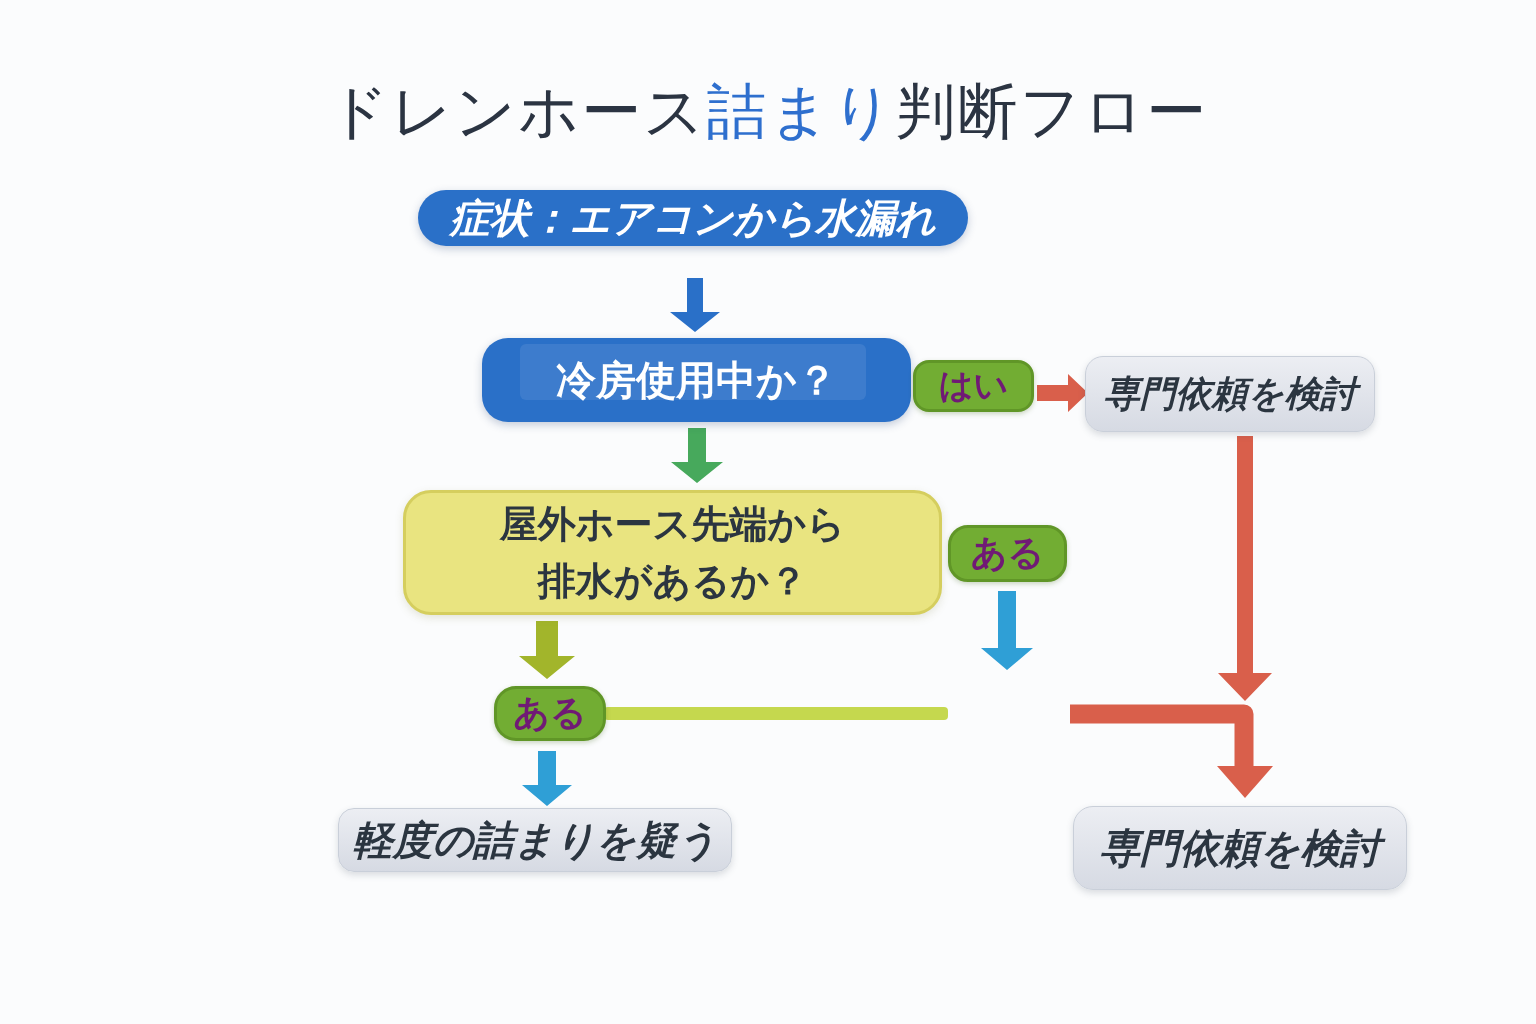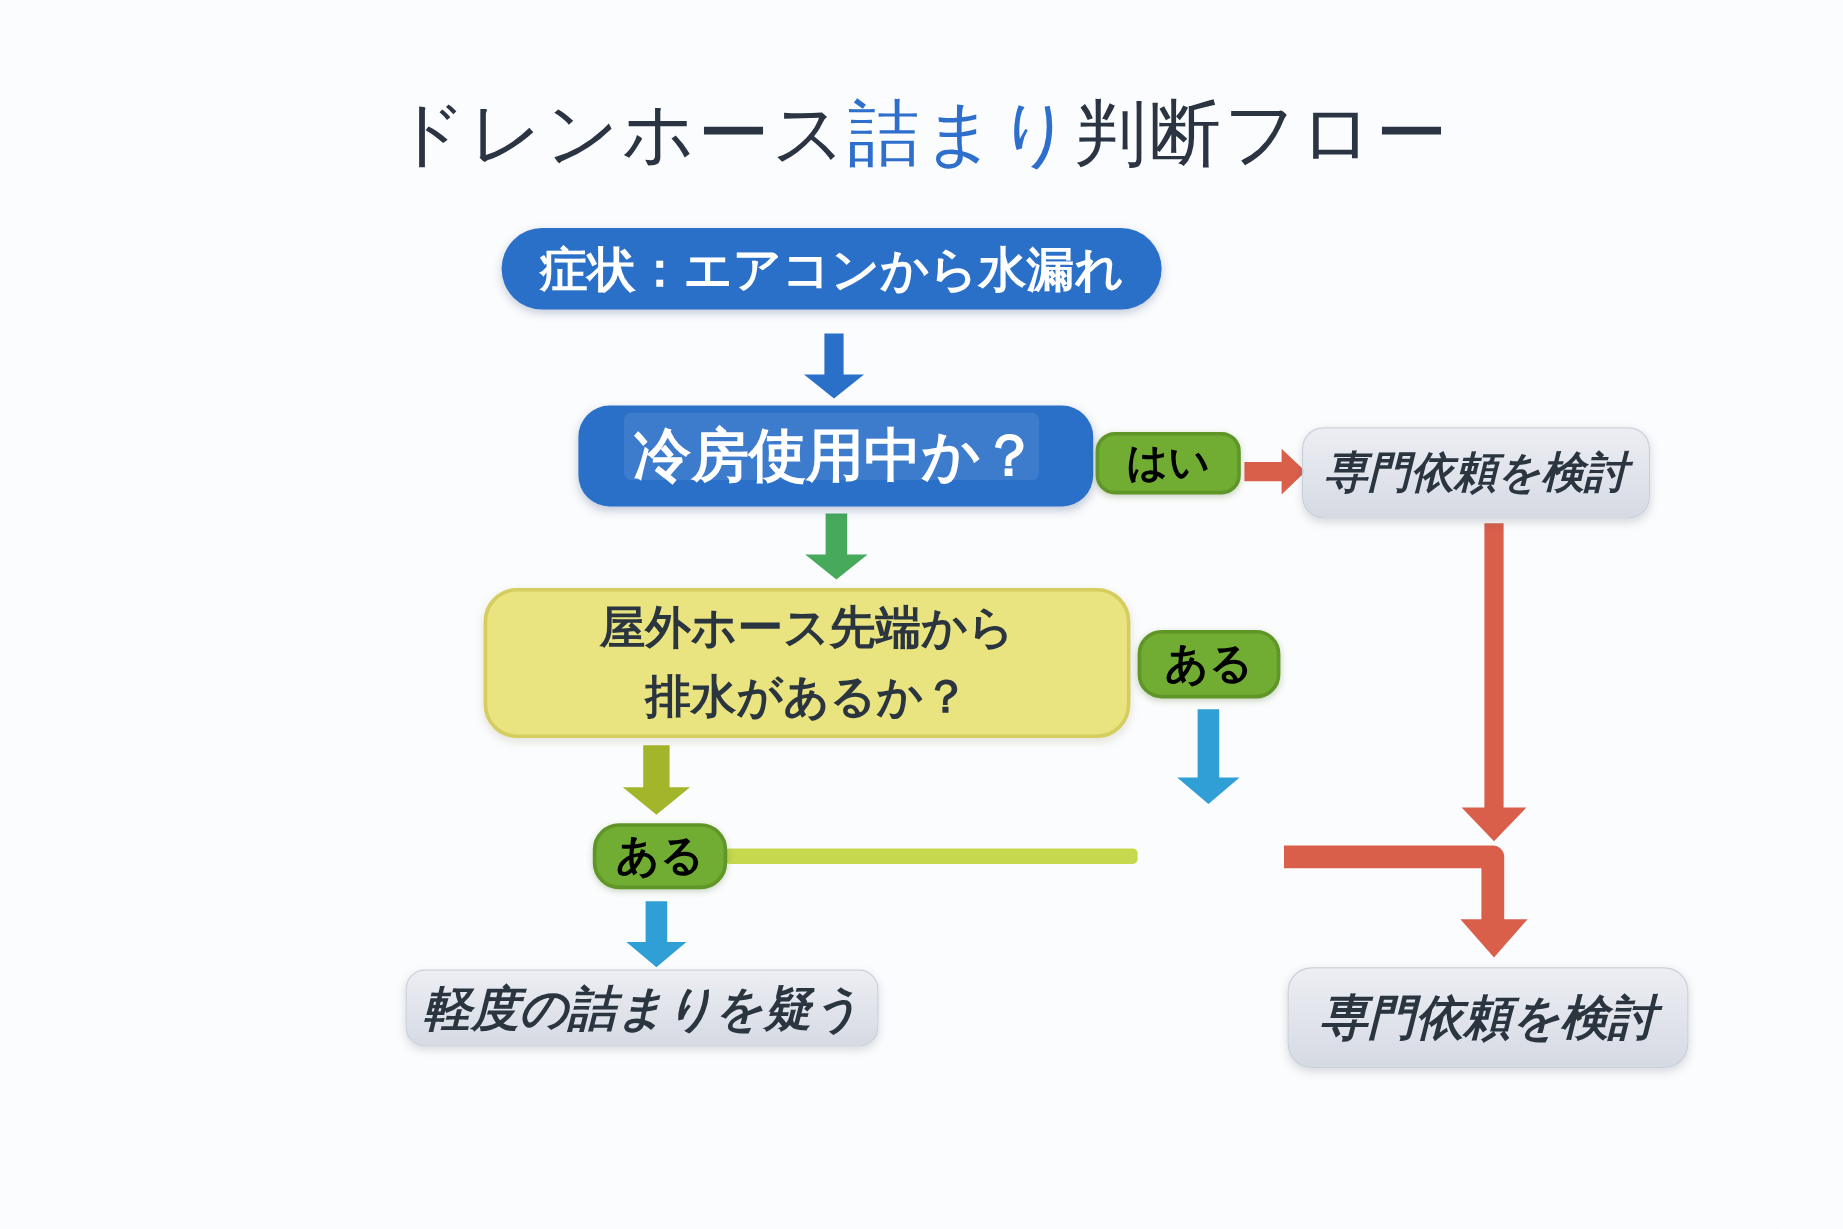--- a/index.html
+++ b/index.html
@@ -56,37 +56,37 @@
     background:linear-gradient(#eceef3,#d6dae3);
     border:1px solid #c9cfd9;
     color:#2b3540;
     box-shadow:0 3px 7px rgba(60,70,90,0.18);
     font-style:italic;
   }
   .badge{
     position:absolute;
     display:flex;align-items:center;justify-content:center;
     font-weight:800;
-    color:#000000;
+    color:#701a75;
     box-sizing:border-box;
     font-size:36px;
   }
   .badge-green{
     background:#72ad33;
     border:3px solid #609627;
     box-shadow:0 2px 5px rgba(60,100,20,0.25);
   }
   .badge-orange{
     background:#f09a2c;
     border:3px solid #df8a18;
     box-shadow:0 2px 5px rgba(150,90,10,0.25);
   }
   
-  .n-symptom{left:418px;top:190px;width:550px;height:68px;border-radius:39px;font-size:40px;}
-  .n-q1{left:482px;top:338px;width:429px;height:84px;border-radius:26px;font-size:48px;}
+  .n-symptom{left:418px;top:190px;width:550px;height:56px;border-radius:39px;font-size:40px;font-style:italic;}
+  .n-q1{left:482px;top:338px;width:429px;height:84px;border-radius:26px;font-size:40px;}
   .n-q2{left:403px;top:490px;width:539px;height:125px;border-radius:28px;font-size:38px;}
   .n-pro-top{left:1085px;top:356px;width:290px;height:76px;border-radius:18px;font-size:36px;}
   .n-mild{left:338px;top:808px;width:394px;height:64px;border-radius:16px;font-size:40px;}
   .n-pro-bottom{left:1073px;top:806px;width:334px;height:84px;border-radius:20px;font-size:40px;}
   .b-yes{left:913px;top:360px;width:121px;height:52px;border-radius:16px;font-size:34px;}
   .b-aru-right{left:948px;top:525px;width:119px;height:57px;border-radius:20px;}
   .b-aru-left{left:494px;top:686px;width:112px;height:55px;border-radius:22px;}
   .b-nai{left:945px;top:685px;width:123px;height:55px;border-radius:26px;}
 </style>
 </head>

